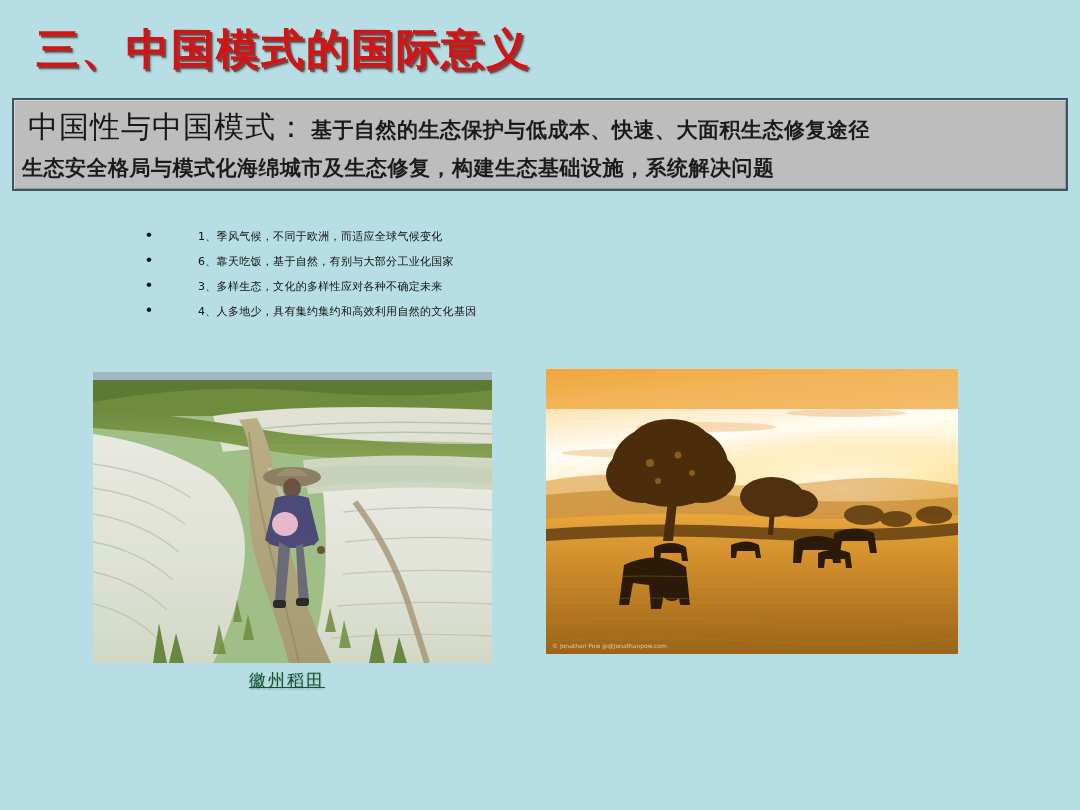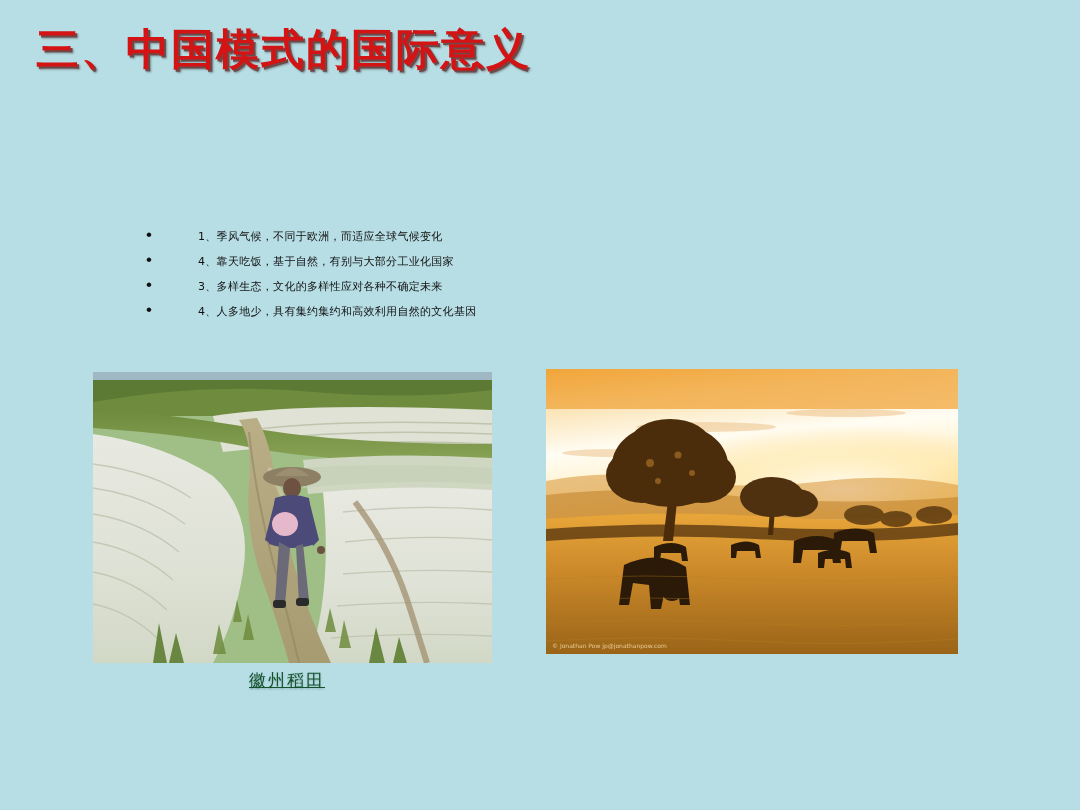--- a/index.html
+++ b/index.html
@@ -158,29 +158,36 @@
   #caption-rice { left: 249px; top: 669px; }
   #caption-pasture { left: 707px; top: 661px; }
 </style>
 </head>
 <body>
 
 <div id="slide">
 
   <div id="slide-title">三、中国模式的国际意义</div>
 
+  <div id="statement-box">
+    <div class="stmt-line" id="stmt-line-1">
+      <span id="stmt-lead">中国性与中国模式：</span>
+      <span id="stmt-rest">基于自然的生态保护与低成本、快速、大面积生态修复途径</span>
+    </div>
+    <div class="stmt-line" id="stmt-line-2">生态安全格局与模式化海绵城市及生态修复，构建生态基础设施，系统解决问题</div>
+  </div>
 
   <div id="bullet-list">
     <div class="bullet-row">
       <span class="bullet-marker">•</span>
       <span class="bullet-text">1、季风气候，不同于欧洲，而适应全球气候变化</span>
     </div>
     <div class="bullet-row">
       <span class="bullet-marker">•</span>
-      <span class="bullet-text">4、靠天吃饭，基于自然，有别与大部分工业化国家</span>
+      <span class="bullet-text">6、靠天吃饭，基于自然，有别与大部分工业化国家</span>
     </div>
     <div class="bullet-row">
       <span class="bullet-marker">•</span>
       <span class="bullet-text">3、多样生态，文化的多样性应对各种不确定未来</span>
     </div>
     <div class="bullet-row">
       <span class="bullet-marker">•</span>
       <span class="bullet-text">4、人多地少，具有集约集约和高效利用自然的文化基因</span>
     </div>
   </div>

